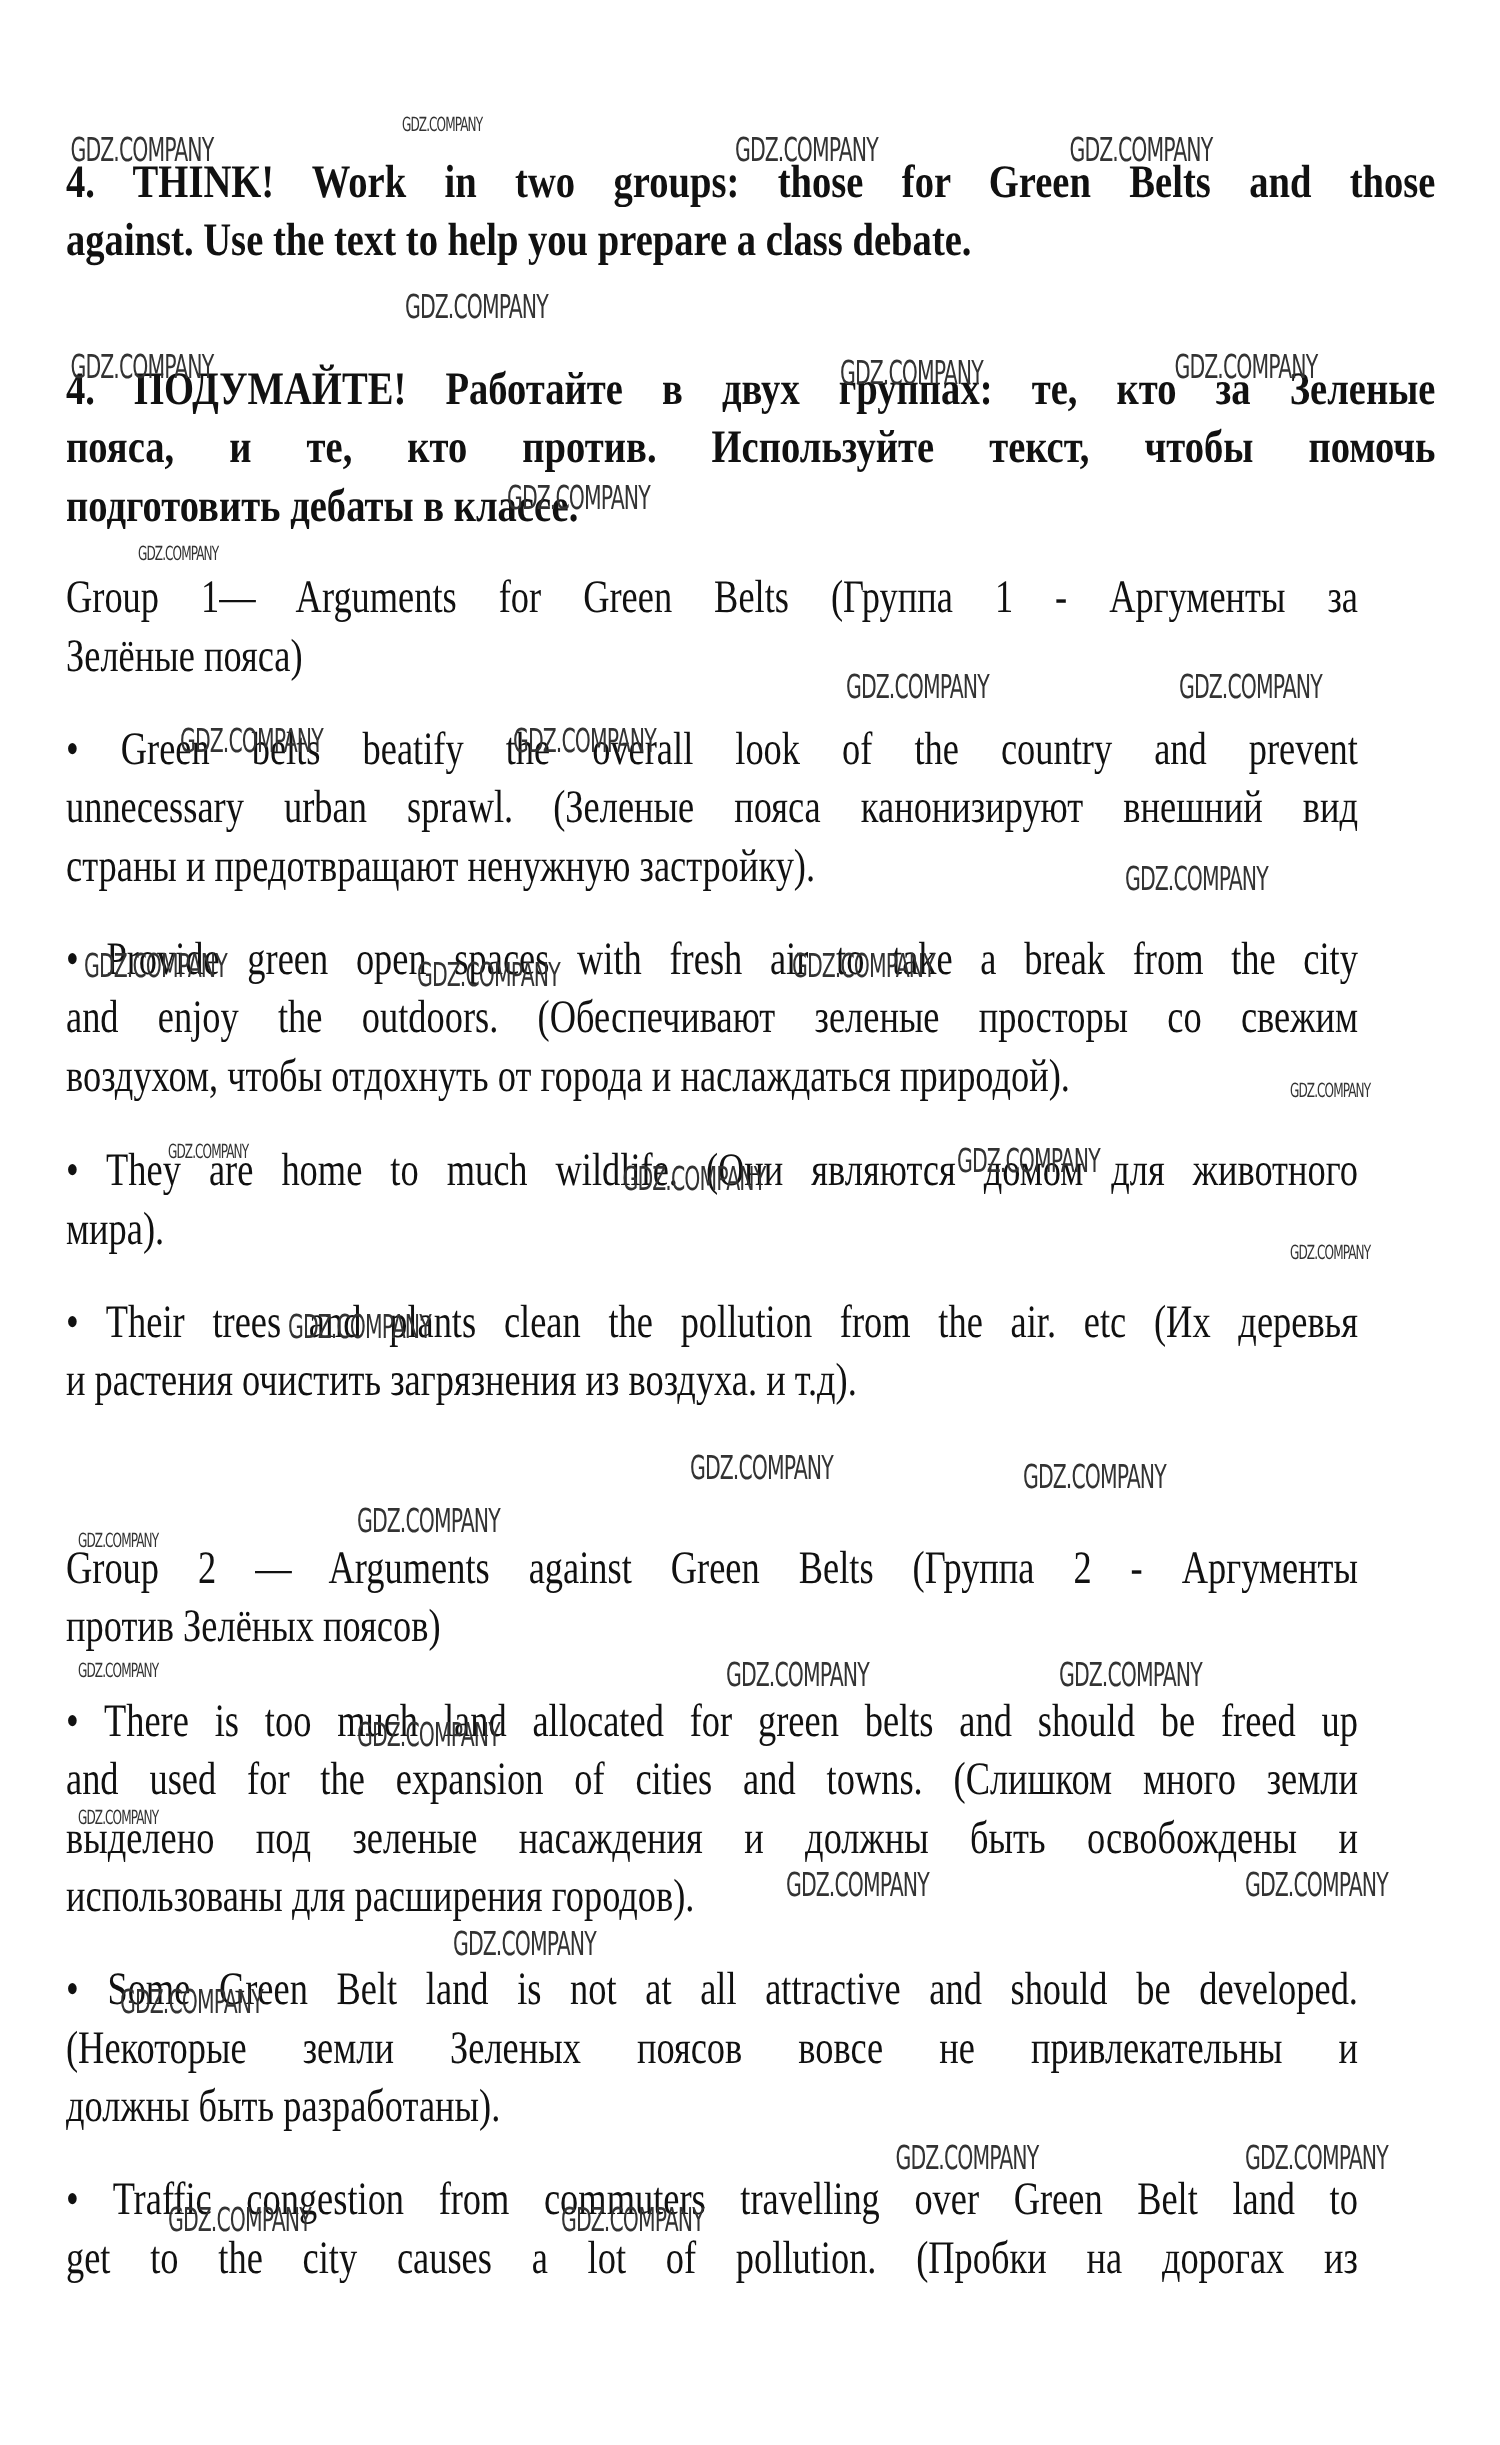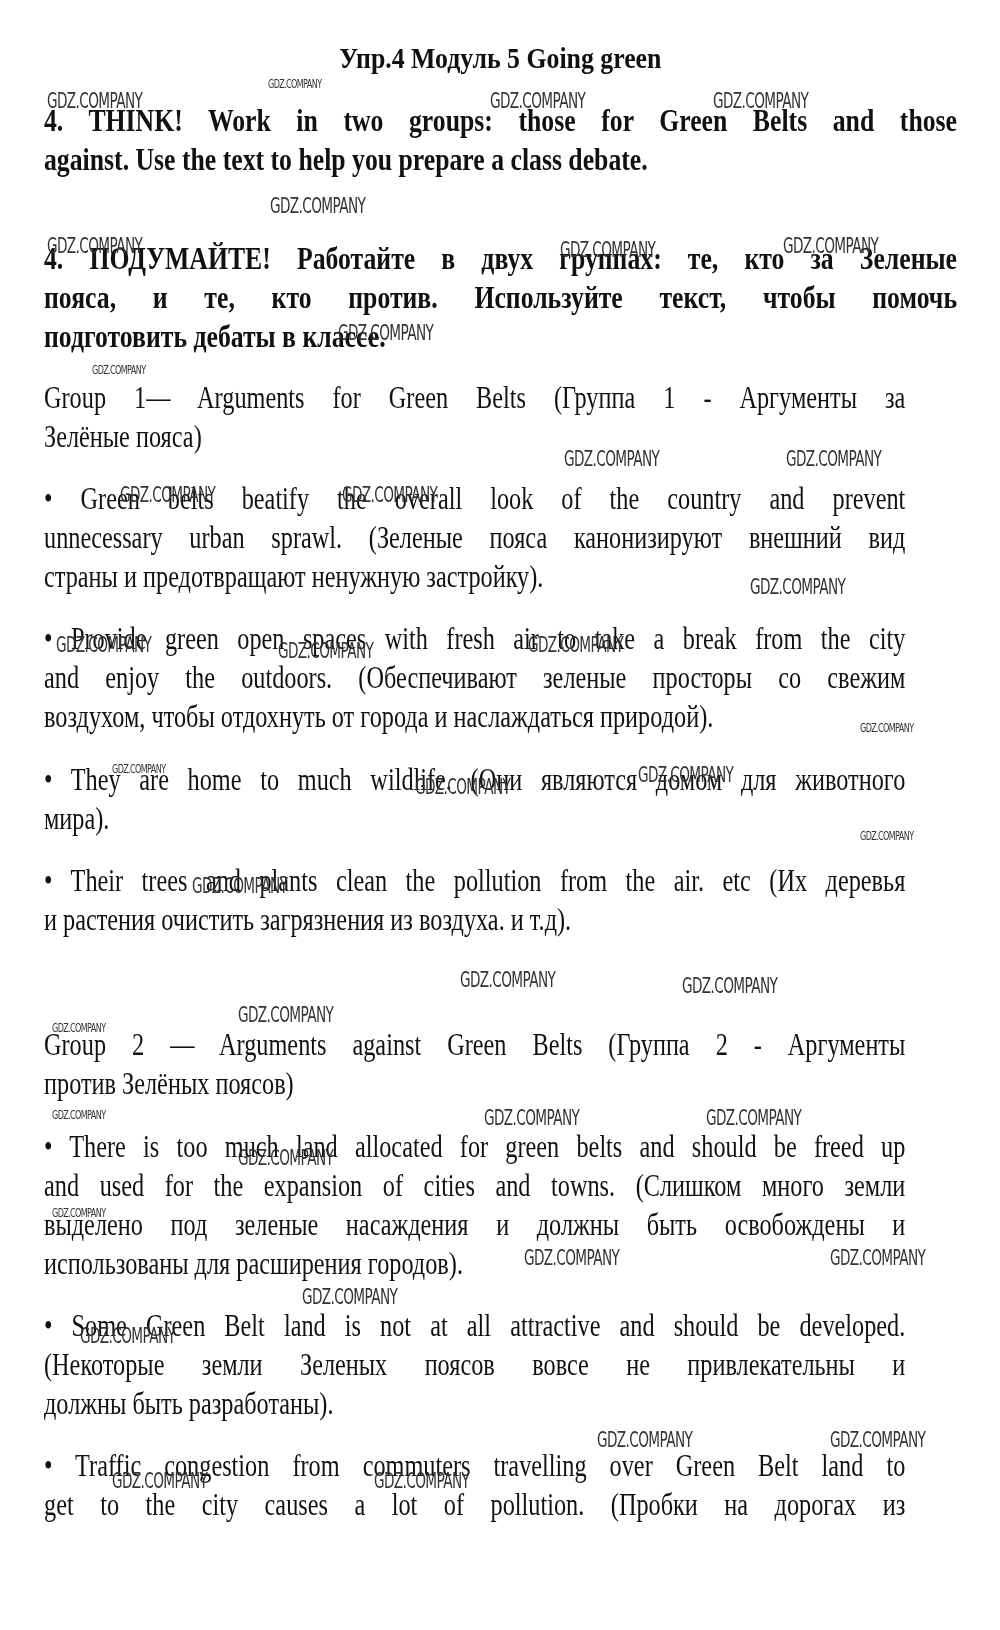--- a/index.html
+++ b/index.html
@@ -12,21 +12,20 @@
   .just { text-align:justify; text-align-last:justify; }
   .wm { position:absolute; font-family:"DejaVu Sans", sans-serif; color:#333; white-space:nowrap; transform-origin:left top; letter-spacing:-1px; }
   .wm.big { font-size:22px; transform:scaleX(0.62); }
   .wm.small { font-size:13px; transform:scaleX(0.62); }
 </style>
 </head>
 <body>
 
 <div class="page">
 
-  <div class="title"><span>Упр.4 Модуль 5 Going green</span></div>
 
   <div class="line bold just" style="top:103px;transform:scaleX(0.83);">4. THINK! Work in two groups: those for Green Belts and those</div>
   <div class="line bold" style="top:142px;transform:scaleX(0.83);">against. Use the text to help you prepare a class debate.</div>
 
   <div class="line bold just" style="top:241px;transform:scaleX(0.83);">4. ПОДУМАЙТЕ! Работайте в двух группах: те, кто за Зеленые</div>
   <div class="line bold just" style="top:280px;transform:scaleX(0.83);">пояса, и те, кто против. Используйте текст, чтобы помочь</div>
   <div class="line bold" style="top:319px;transform:scaleX(0.83);">подготовить дебаты в классе.</div>
 
   <div class="line just" style="top:380px;transform:scaleX(0.783);">Group 1— Arguments for Green Belts (Группа 1 - Аргументы за</div>
   <div class="line" style="top:419px;transform:scaleX(0.783);">Зелёные пояса)</div>

